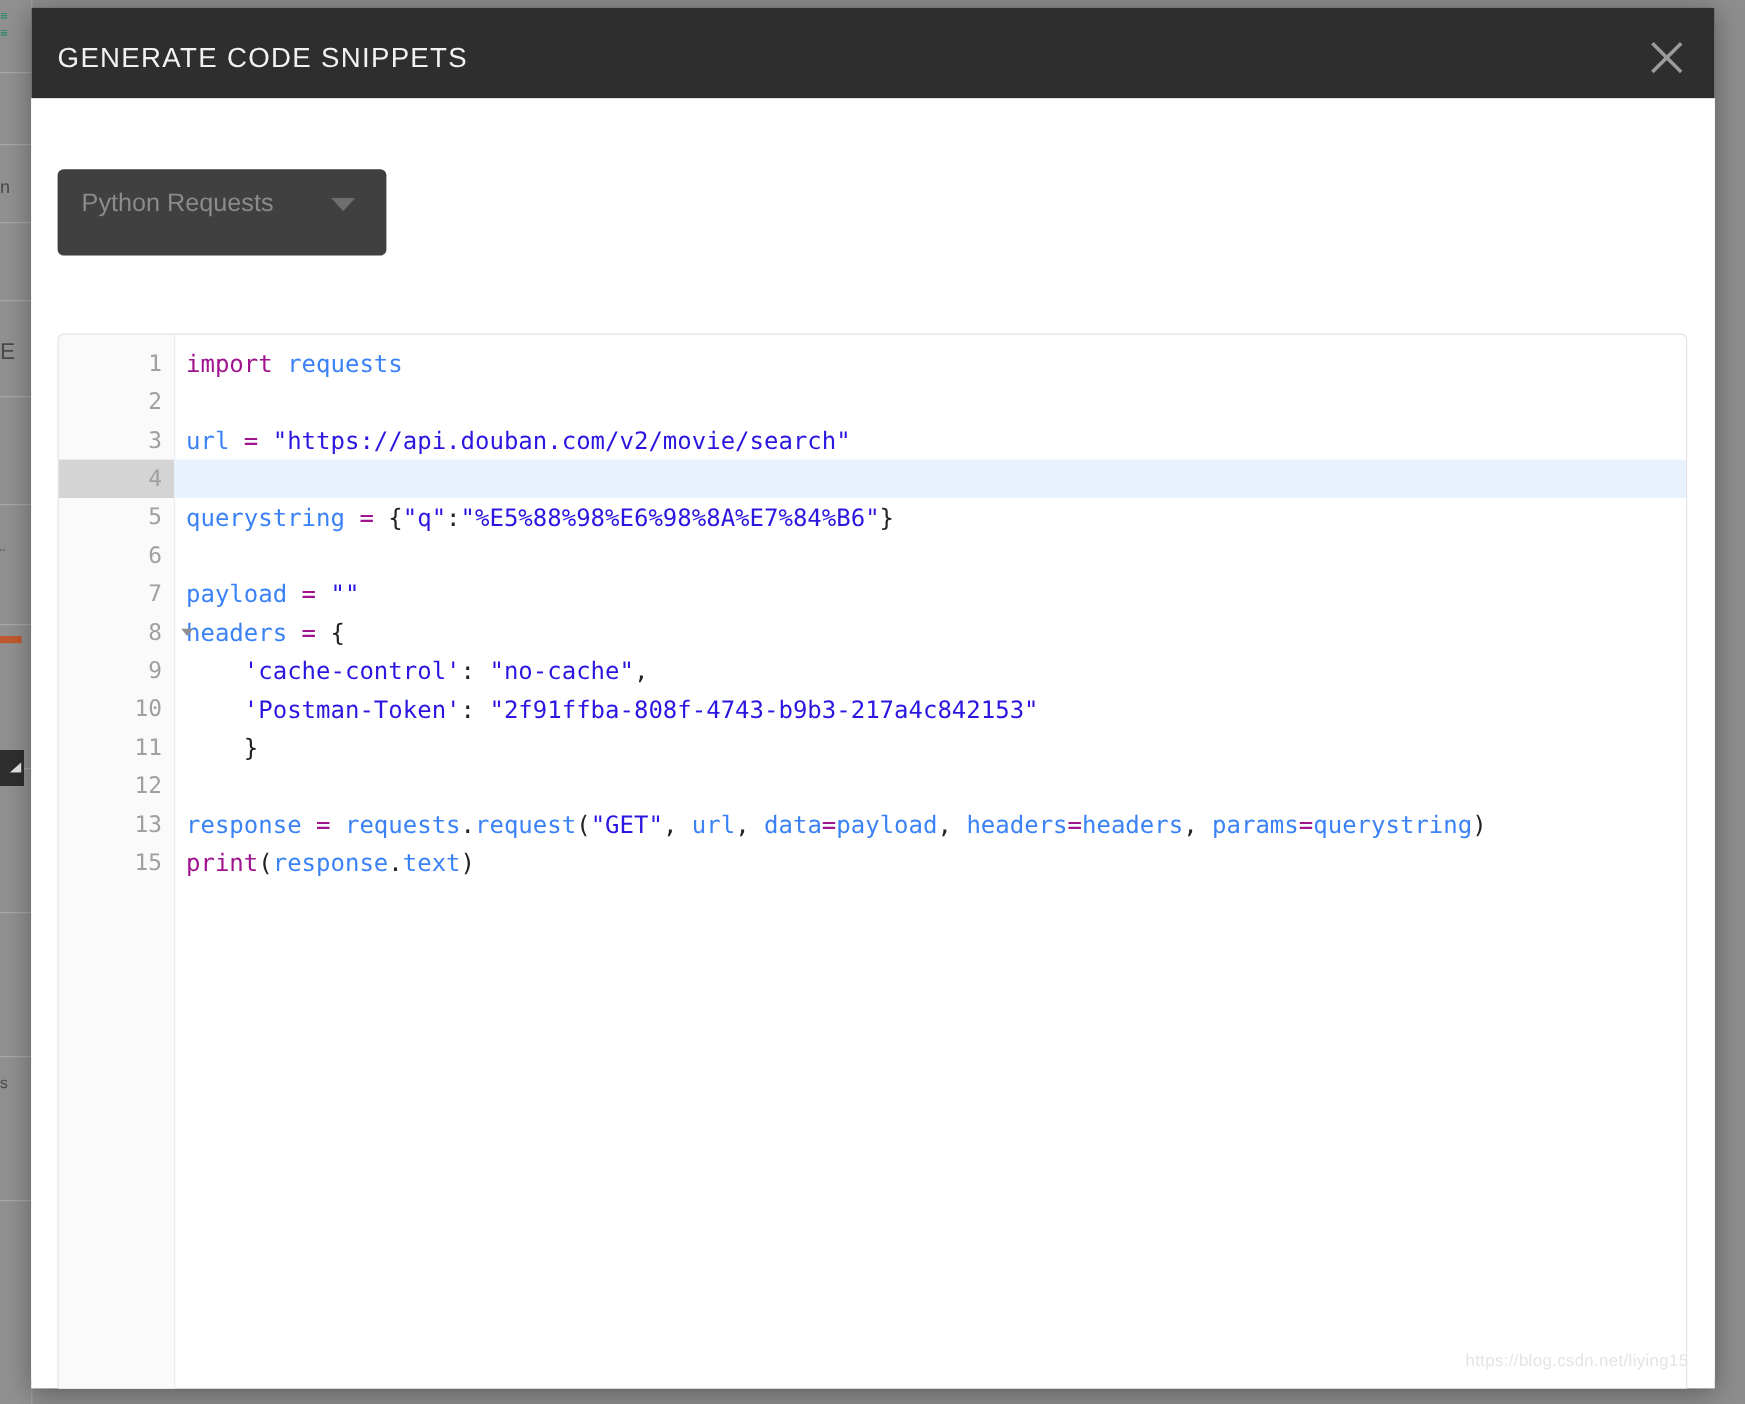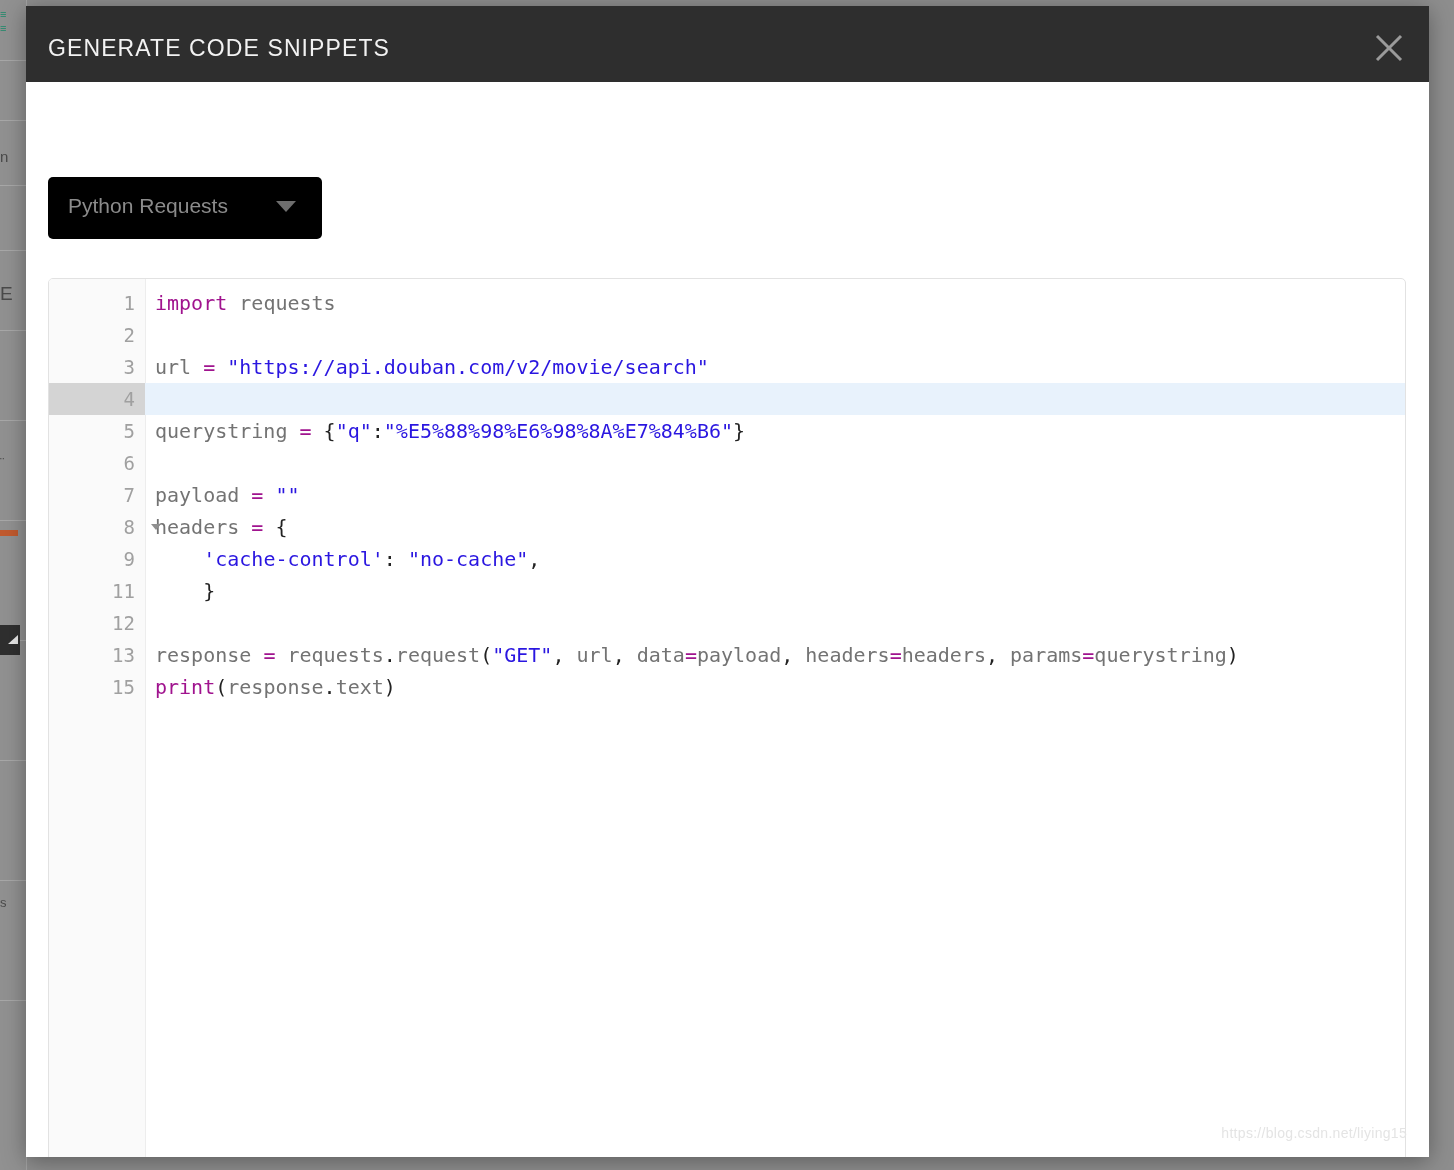--- a/index.html
+++ b/index.html
@@ -121,28 +121,27 @@
     position: absolute;
     left: 0; right: 0;
     top: 59px;
     height: 58px;
   }
   #language-select {
     position: absolute;
     left: 22px;
     top: 0;
     width: 274px;
-    height: 62px;
-    background: #000000;
+    height: 72px;
+    background: #404040;
     border: none;
     border-radius: 5px;
     cursor: pointer;
     text-align: left;
     padding: 0;
-    margin-top: 36px;
   }
   #language-select-label {
     position: absolute;
     left: 20px;
     top: 0;
     line-height: 58px;
     font-size: 21px;
     font-weight: 300;
     color: #8b8b8b;
   }
@@ -230,21 +229,21 @@
     font-family: "DejaVu Sans Mono", monospace;
     font-size: 20px;
     line-height: 32px;
     color: #222222;
     white-space: pre;
   }
   .ln-code.wrapped { white-space: pre-wrap; }
   .tok-kw   { color: #a0138e; }
   .tok-str  { color: #2a16e0; }
   .tok-op   { color: #a0138e; }
-  .tok-plain{ color: #737373; }
+  .tok-plain{ color: #3b82f6; }
 
   
   #watermark {
     position: absolute;
     right: 22px;
     bottom: 8px;
     font-size: 14px;
     color: #e4e4e4;
     letter-spacing: 0.3px;
     pointer-events: none;
@@ -337,20 +336,24 @@
           </div>
           <div class="code-row">
             <div class="ln-num">8<span class="fold"></span></div>
             <div class="ln-code"><span class="tok-plain">headers</span> <span class="tok-op">=</span> {</div>
           </div>
           <div class="code-row">
             <div class="ln-num">9</div>
             <div class="ln-code">    <span class="tok-str">'cache-control'</span>: <span class="tok-str">"no-cache"</span>,</div>
           </div>
           <div class="code-row">
+            <div class="ln-num">10</div>
+            <div class="ln-code">    <span class="tok-str">'Postman-Token'</span>: <span class="tok-str">"2f91ffba-808f-4743-b9b3-217a4c842153"</span></div>
+          </div>
+          <div class="code-row">
             <div class="ln-num">11</div>
             <div class="ln-code">    }</div>
           </div>
           <div class="code-row">
             <div class="ln-num">12</div>
             <div class="ln-code">&nbsp;</div>
           </div>
           <div class="code-row">
             <div class="ln-num">13</div>
             <div class="ln-code wrapped"><span class="tok-plain">response</span> <span class="tok-op">=</span> <span class="tok-plain">requests</span>.<span class="tok-plain">request</span>(<span class="tok-str">"GET"</span>, <span class="tok-plain">url</span>, <span class="tok-plain">data</span><span class="tok-op">=</span><span class="tok-plain">payload</span>, <span class="tok-plain">headers</span><span class="tok-op">=</span><span class="tok-plain">headers</span>, <span class="tok-plain">params</span><span class="tok-op">=</span><span class="tok-plain">querystring</span>)</div>

